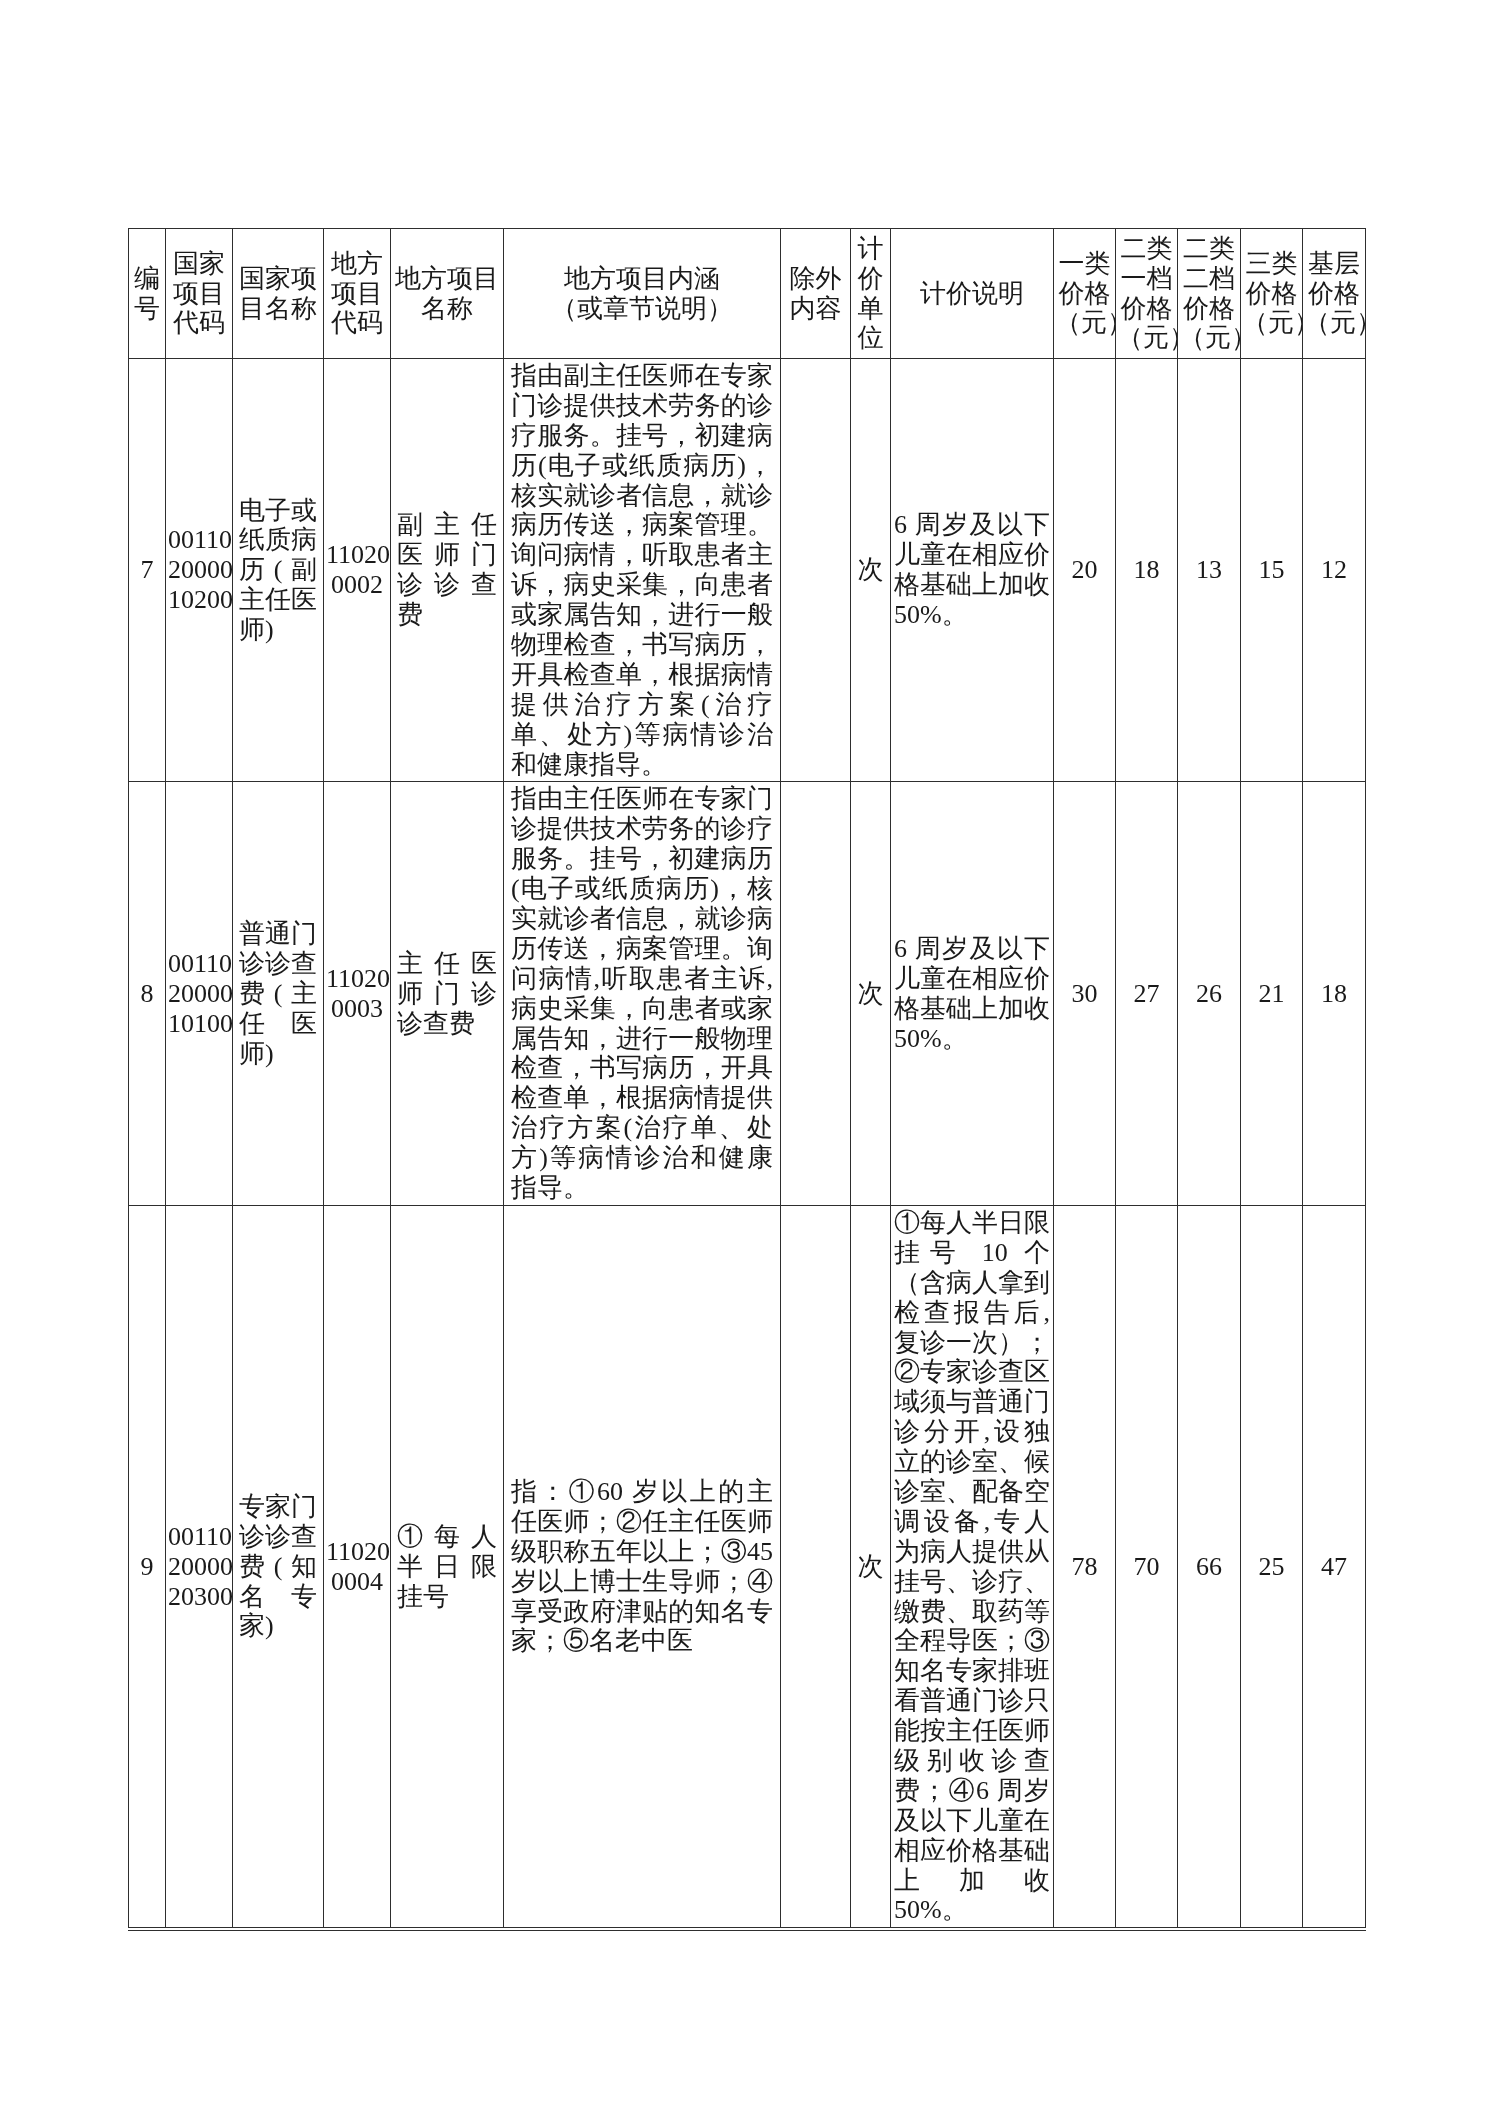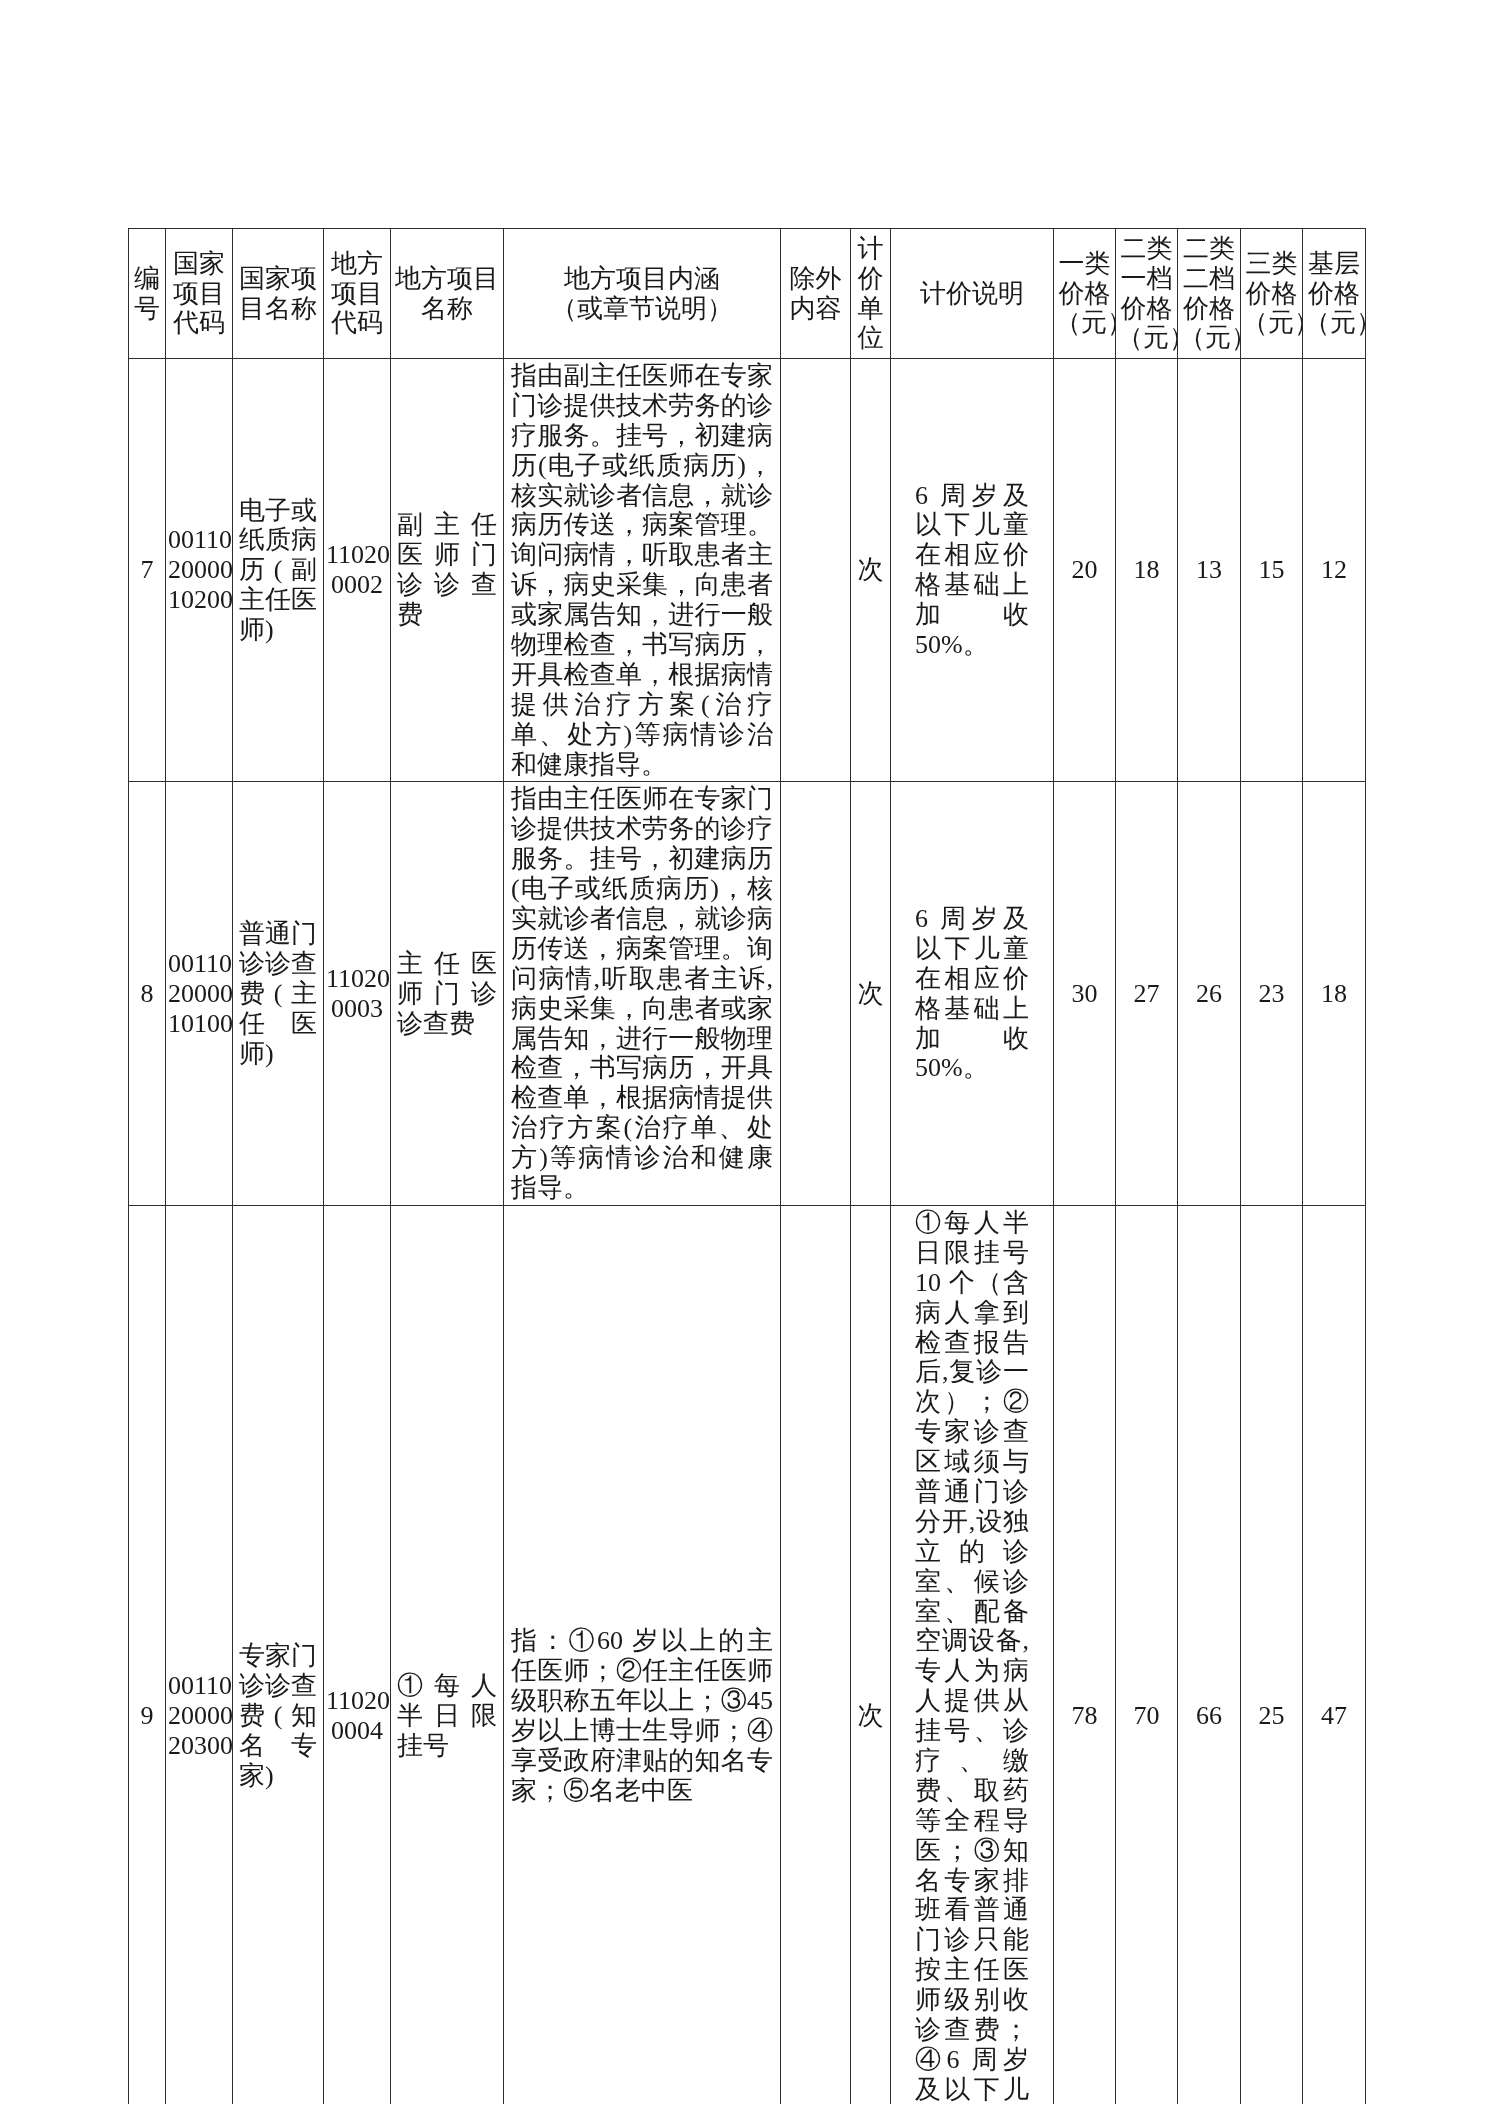--- a/index.html
+++ b/index.html
@@ -54,21 +54,21 @@
   }
   td.desc {
     text-align: justify;
     text-justify: inter-character;
     padding: 2px 7px;
     margin-left: 28px;
   }
   td.note {
     text-align: justify;
     text-justify: inter-character;
-    padding: 2px 24px;
+    padding: 2px 3px;
   }
 </style>
 </head>
 <body>
 
 <div class="page">
   <table class="pricing">
     <colgroup>
       <col style="width:37px">
         <col style="width:67px">
@@ -157,21 +157,21 @@
       <td class="c">11020
 0003</td>
       <td class="name">主任医师门诊诊查费</td>
       <td class="desc">指由主任医师在专家门诊提供技术劳务的诊疗服务。挂号，初建病历(电子或纸质病历)，核实就诊者信息，就诊病历传送，病案管理。询问病情,听取患者主诉,病史采集，向患者或家属告知，进行一般物理检查，书写病历，开具检查单，根据病情提供治疗方案(治疗单、处方)等病情诊治和健康指导。</td>
       <td class="c"></td>
       <td class="c">次</td>
       <td class="note">6 周岁及以下儿童在相应价格基础上加收 50%。</td>
       <td class="c">30</td>
       <td class="c">27</td>
       <td class="c">26</td>
-      <td class="c">23</td>
+      <td class="c">21</td>
       <td class="c">18</td>
     </tr>
 
     <tr style="height:658px">
       <td class="c">9</td>
       <td class="c">00110
 20000
 20300</td>
       <td class="name">专家门诊诊查费(知名专家)</td>
       <td class="c">11020

